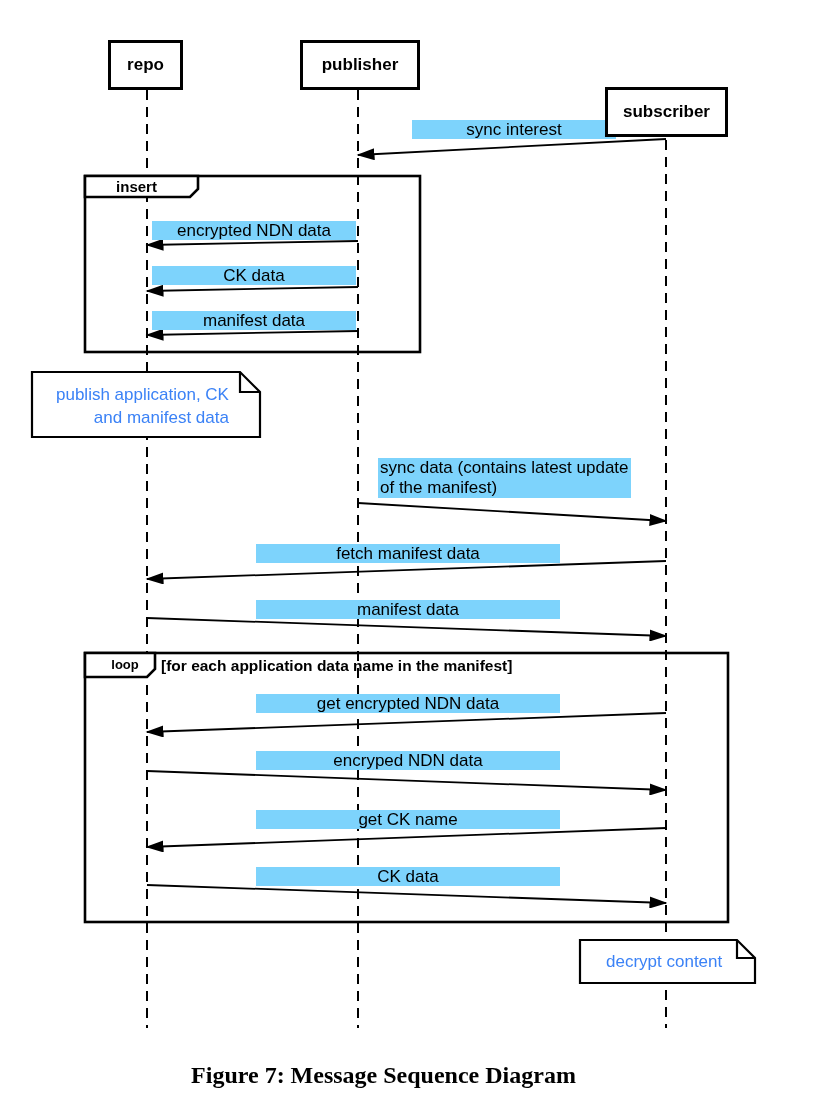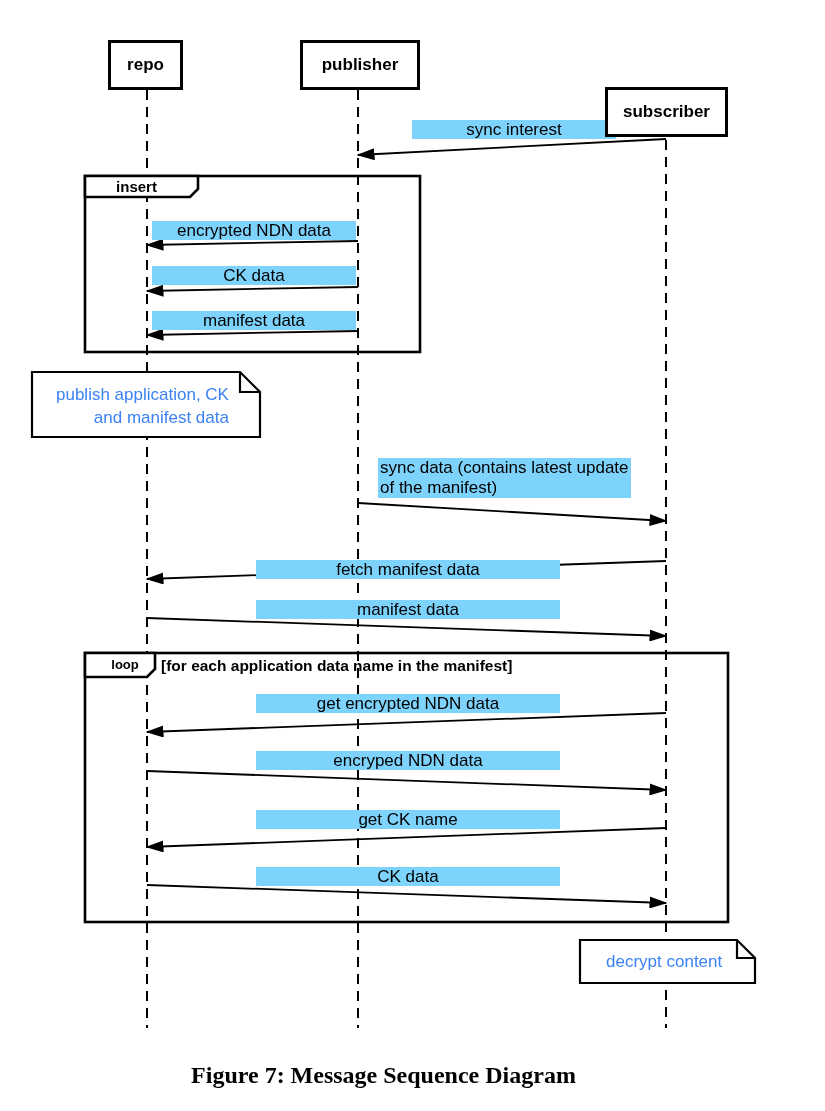--- a/index.html
+++ b/index.html
@@ -118,21 +118,21 @@
   <div class="guard-label" style="left:161px; top:657px;">[for each application data name in the manifest]</div>
 
   <div class="msg-label center" style="left:412px; top:120px; width:200px;">sync interest</div>
   <div class="msg-label center" style="left:152px; top:221px; width:200px;">encrypted NDN data</div>
   <div class="msg-label center" style="left:152px; top:266px; width:200px;">CK data</div>
   <div class="msg-label center" style="left:152px; top:311px; width:200px;">manifest data</div>
   <div class="msg-label" style="left:378px; top:458px; line-height:20px;">
     <div>sync data (contains latest update</div>
     <div>of the manifest)</div>
   </div>
-  <div class="msg-label center" style="left:256px; top:544px; width:300px;margin-top:16px;">fetch manifest data</div>
+  <div class="msg-label center" style="left:256px; top:544px; width:300px;">fetch manifest data</div>
   <div class="msg-label center" style="left:256px; top:600px; width:300px;">manifest data</div>
   <div class="msg-label center" style="left:256px; top:694px; width:300px;">get encrypted NDN data</div>
   <div class="msg-label center" style="left:256px; top:751px; width:300px;">encryped NDN data</div>
   <div class="msg-label center" style="left:256px; top:810px; width:300px;">get CK name</div>
   <div class="msg-label center" style="left:256px; top:867px; width:300px;">CK data</div>
 
   <div class="note-text" style="left:56px; top:383px;">
     <div>publish application, CK</div>
     <div>and manifest data</div>
   </div>

